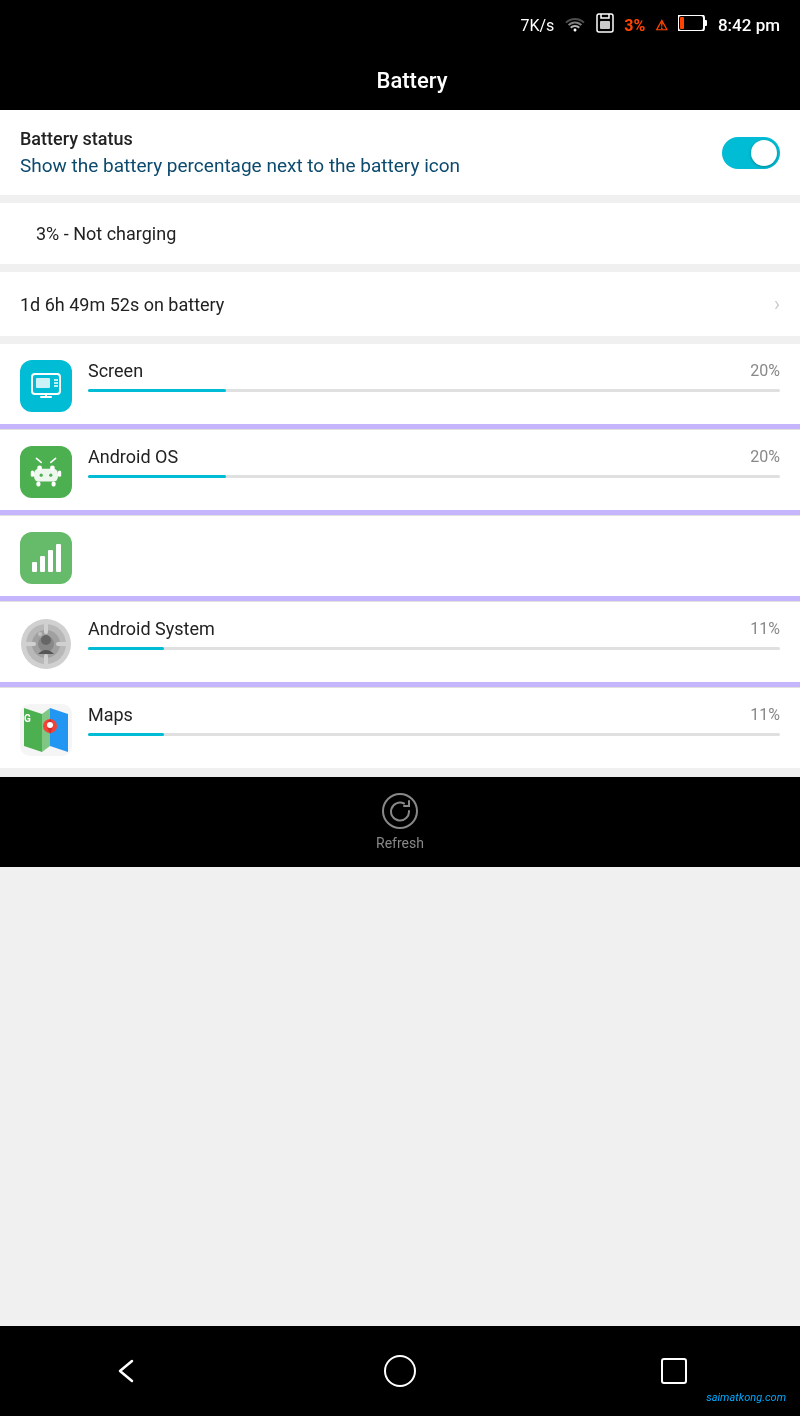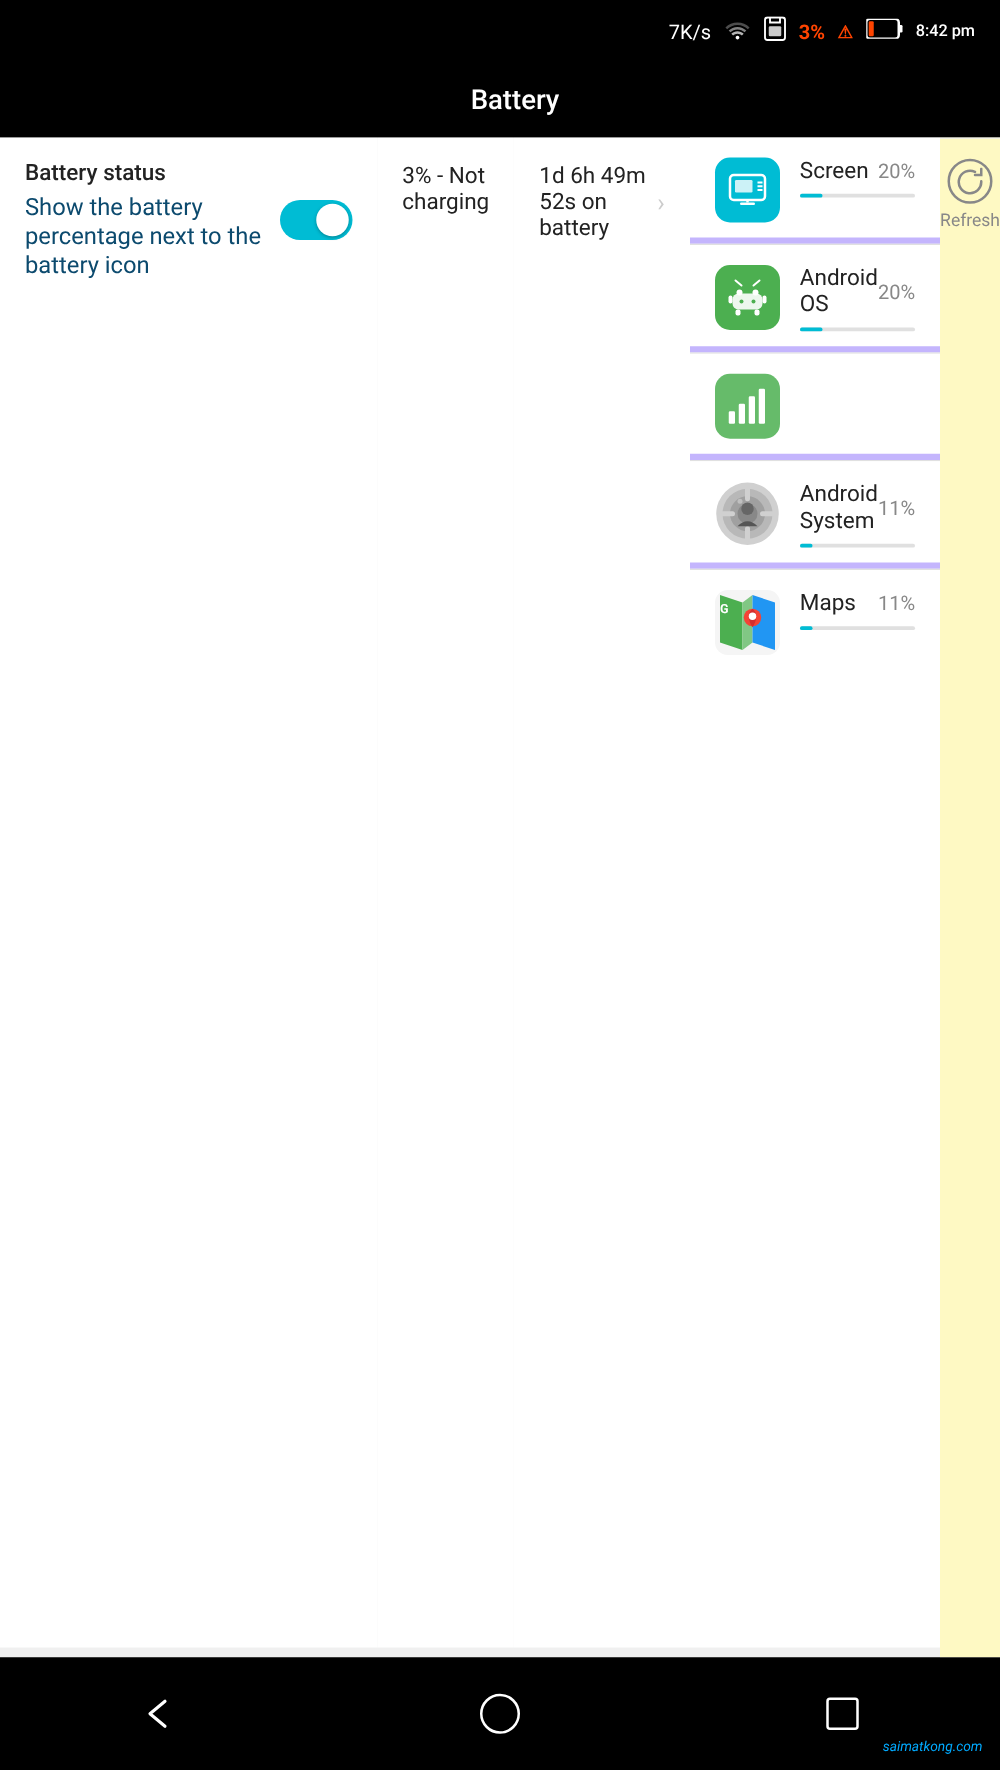--- a/index.html
+++ b/index.html
@@ -41,21 +41,21 @@
       font-size: 16px;
       font-weight: bold;
     }
     .battery-exclaim {
       color: #ff4400;
       font-size: 14px;
       font-weight: bold;
     }
     .status-time {
       color: #fff;
-      font-size: 13px;
+      font-size: 17px;
       font-weight: 500;
     }
 
     
     .header {
       background: #000;
       height: 60px;
       display: flex;
       align-items: center;
       justify-content: center;
@@ -66,21 +66,21 @@
       color: #fff;
       font-size: 22px;
       font-weight: 500;
     }
 
     
     .main-content {
       background: #f0f0f0;
       flex: 1;
       display: flex;
-      flex-direction: row;
+      flex-direction: column;
       overflow: hidden;
     }
 
     
     .card {
       background: #fff;
       margin-bottom: 8px;
     }
 
     
@@ -116,21 +116,21 @@
       top: 3px;
       width: 26px;
       height: 26px;
       background: #fff;
       border-radius: 50%;
       box-shadow: 0 1px 3px rgba(0,0,0,0.3);
     }
 
     
     .charge-row {
-      padding: 20px 20px;
+      padding: 20px 36px;
       font-size: 18px;
       color: #222;
     }
 
     
     .time-row {
       display: flex;
       align-items: center;
       justify-content: space-between;
       padding: 20px 20px;
@@ -202,21 +202,21 @@
       width: 100%;
     }
     .progress-bar-fill {
       height: 3px;
       background: #00bcd4;
       border-radius: 2px;
     }
 
     
     .refresh-section {
-      background: #fef9c3;
+      background: #000000;
       display: flex;
       flex-direction: column;
       align-items: center;
       padding: 16px 0;
       border-top: 1px solid #eee;
     }
     .refresh-icon {
       width: 36px;
       height: 36px;
       border: 2px solid #888;

